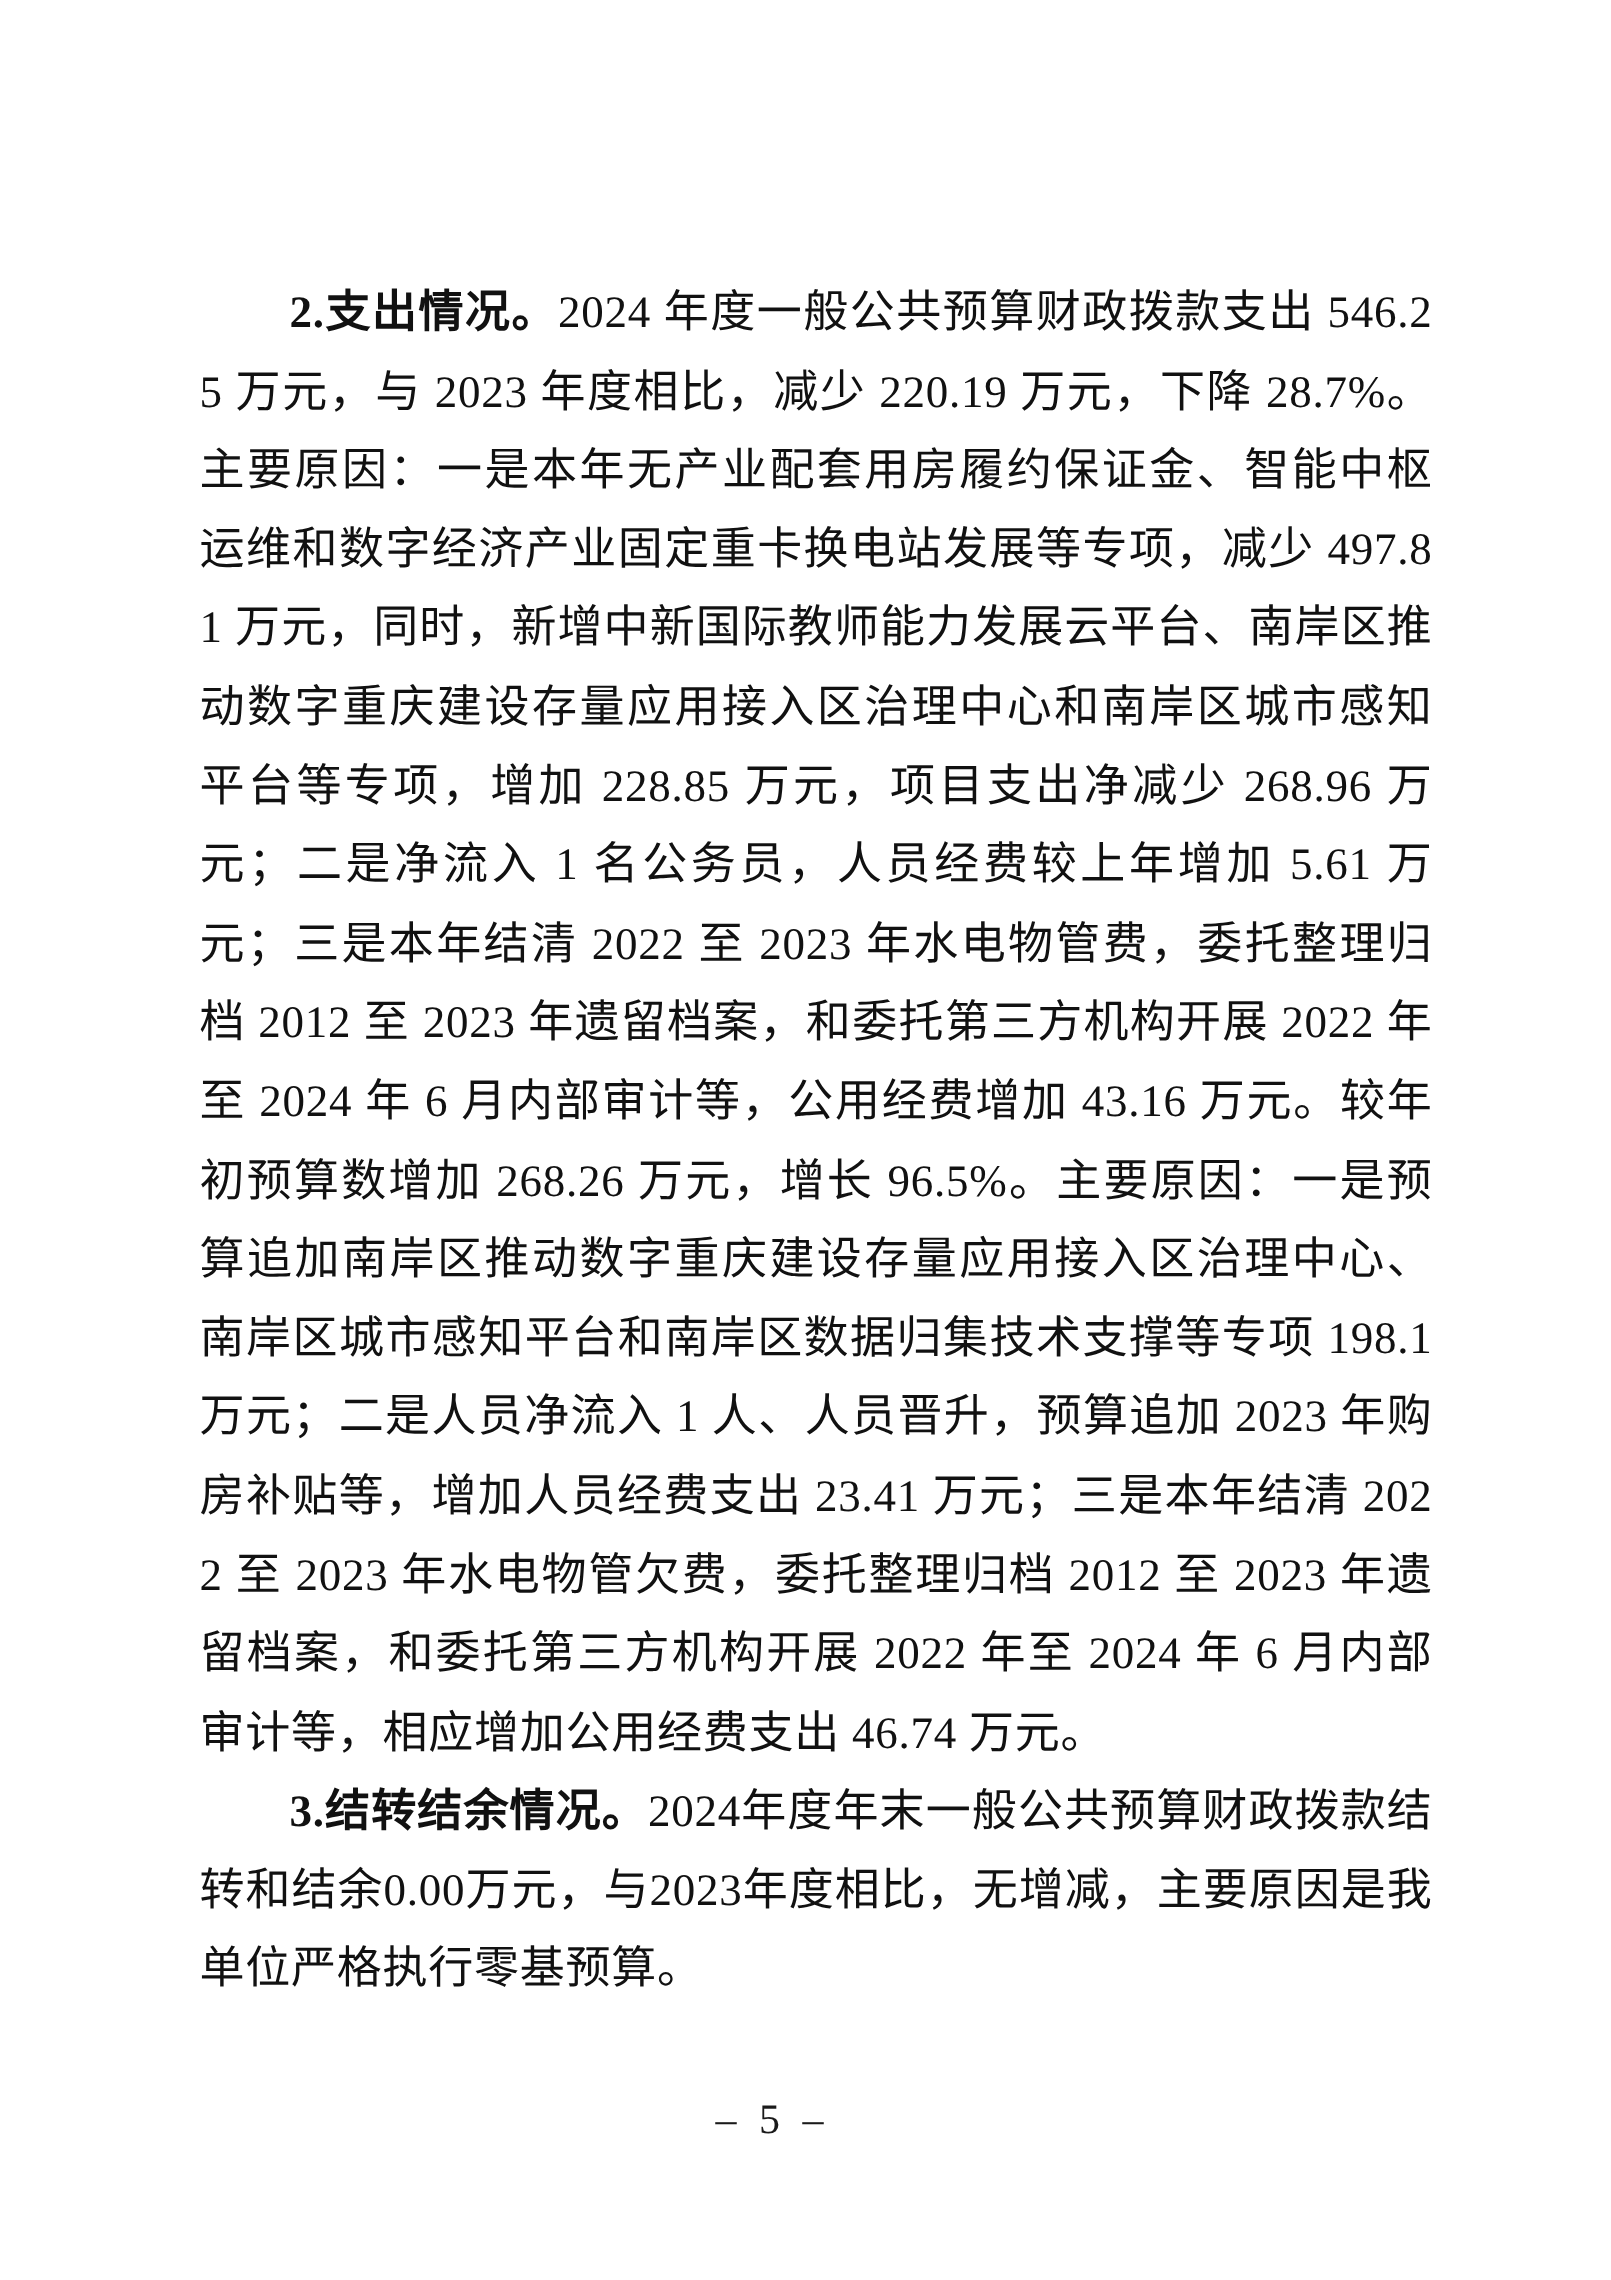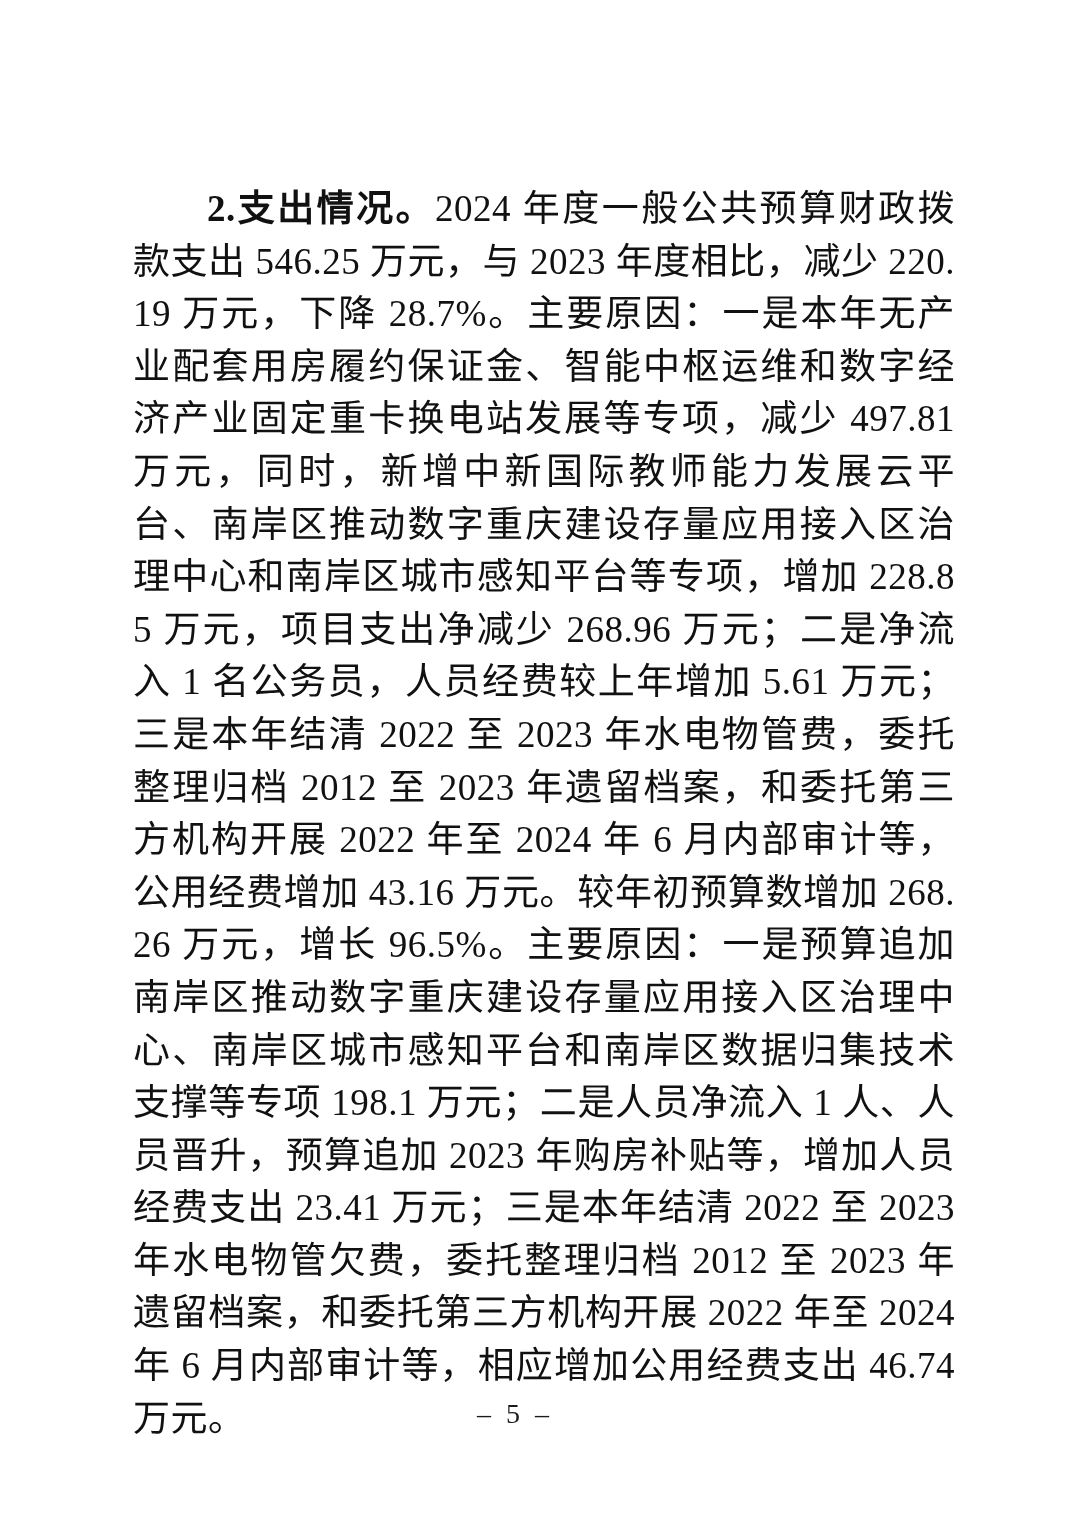--- a/index.html
+++ b/index.html
@@ -17,21 +17,21 @@
     color: #111111;
   }
   .text-block {
     position: absolute;
     left: 133px;
     top: 183px;
     width: 822px;
   }
   .para {
     margin: 0;
-    font-size: 37px;
+    font-size: 30px;
     line-height: 52.6px;
     text-align: justify;
     text-justify: inter-character;
     text-indent: 2em;
     letter-spacing: 0.5px;
     word-break: break-all;
     color: #111111;
   }
   .para .lead {
     font-weight: bold;
@@ -56,20 +56,23 @@
 <body>
 
 <div class="page">
 
   <div class="text-block">
 
     <p class="para">
       <span class="lead">2.支出情况。</span><span>2024 年度一般公共预算财政拨款支出 546.25 万元，与 2023 年度相比，减少 220.19 万元，下降 28.7%。主要原因：一是本年无产业配套用房履约保证金、智能中枢运维和数字经济产业固定重卡换电站发展等专项，减少 497.81 万元，同时，新增中新国际教师能力发展云平台、南岸区推动数字重庆建设存量应用接入区治理中心和南岸区城市感知平台等专项，增加 228.85 万元，项目支出净减少 268.96 万元；二是净流入 1 名公务员，人员经费较上年增加 5.61 万元；三是本年结清 2022 至 2023 年水电物管费，委托整理归档 2012 至 2023 年遗留档案，和委托第三方机构开展 2022 年至 2024 年 6 月内部审计等，公用经费增加 43.16 万元。较年初预算数增加 268.26 万元，增长 96.5%。主要原因：一是预算追加南岸区推动数字重庆建设存量应用接入区治理中心、南岸区城市感知平台和南岸区数据归集技术支撑等专项 198.1 万元；二是人员净流入 1 人、人员晋升，预算追加 2023 年购房补贴等，增加人员经费支出 23.41 万元；三是本年结清 2022 至 2023 年水电物管欠费，委托整理归档 2012 至 2023 年遗留档案，和委托第三方机构开展 2022 年至 2024 年 6 月内部审计等，相应增加公用经费支出 46.74 万元。</span>
     </p>
 
+    <p class="para">
+      <span class="lead">3.结转结余情况。</span><span>2024年度年末一般公共预算财政拨款结转和结余0.00万元，与2023年度相比，无增减，主要原因是我单位严格执行零基预算。</span>
+    </p>
 
   </div>
 
   <div class="footer">
     <span class="page-number">– 5 –</span>
   </div>
 
 </div>
 
 </body></html>

